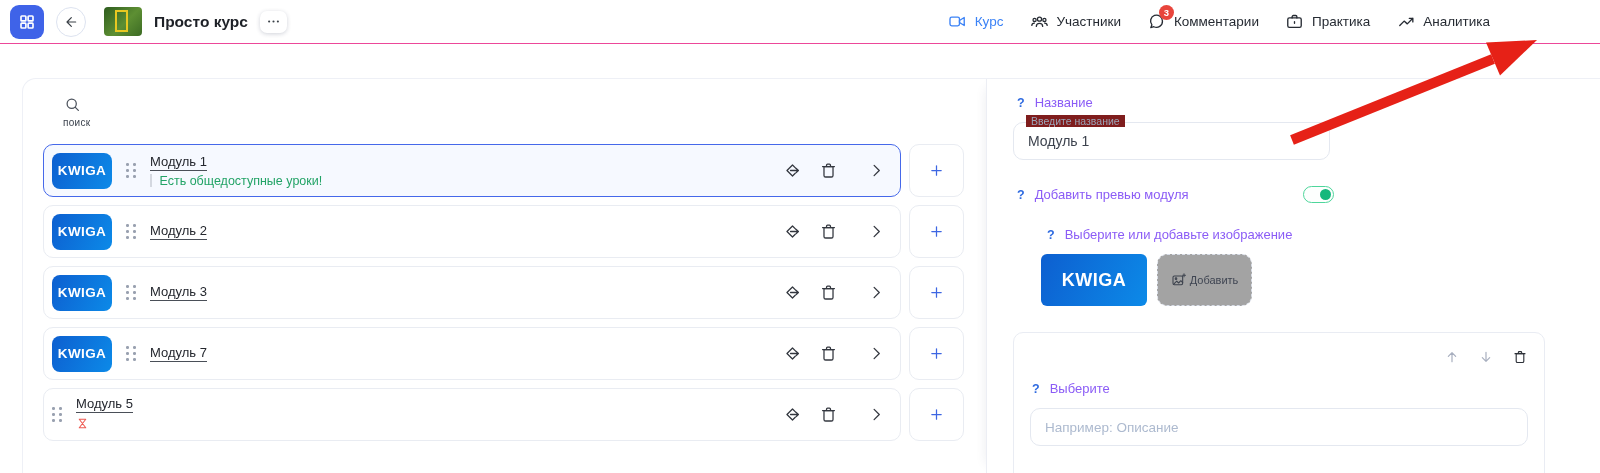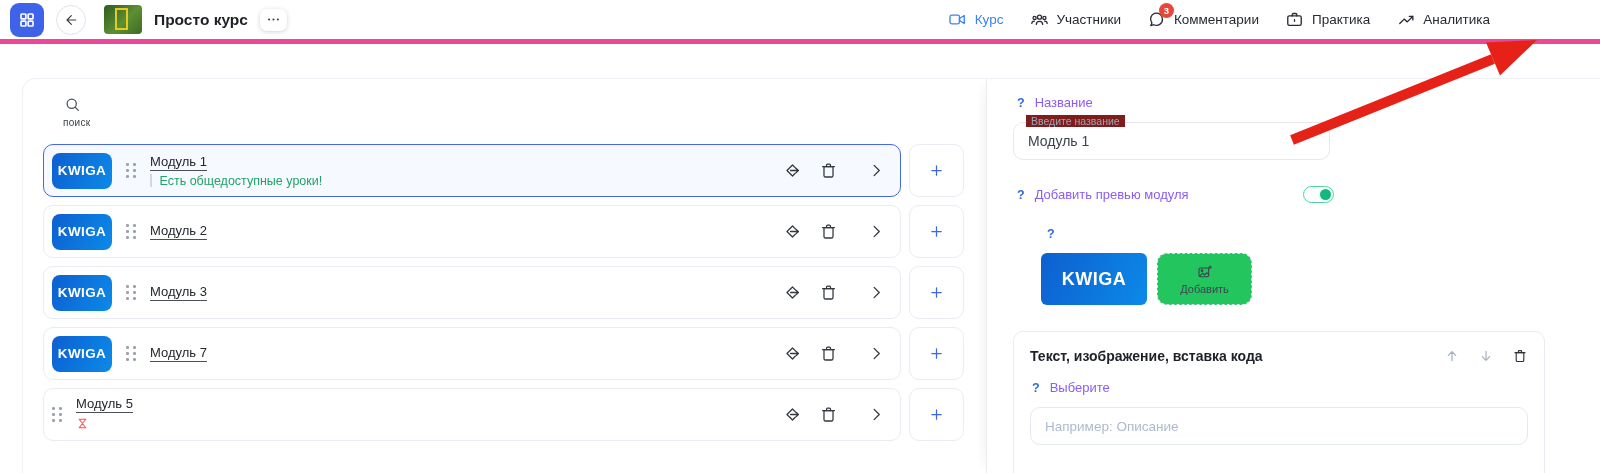--- a/index.html
+++ b/index.html
@@ -1,21 +1,21 @@
 <!DOCTYPE html>
 <html><head>
 <meta charset="utf-8">
 <style>
   * { margin:0; padding:0; box-sizing:border-box; }
   html,body { width:1600px; height:473px; overflow:hidden; background:#fff;
     font-family:"Liberation Sans", sans-serif; color:#23262d; }
 
   
   .topbar { position:relative; height:44px; display:flex; align-items:center;
-    padding-left:10px; background:#fff; border-bottom:5px solid #ec4899; z-index:2; }
+    padding-left:10px; background:#fff; border-bottom:1px solid #ec4899; z-index:2; }
   .app-btn { width:34px; height:34px; border-radius:9px; background:#3f63e8; border:none;
     display:flex; align-items:center; justify-content:center; cursor:pointer; }
   .back-btn { width:30px; height:30px; margin-left:12px; border-radius:50%; background:#fff;
     border:1px solid #dde3f0; display:flex; align-items:center; justify-content:center; color:#3a4047; }
   .thumb { width:38px; height:29px; margin-left:18px; border-radius:4px;
     background:linear-gradient(135deg,#2e5c1f,#5d8f33 55%,#3c6b24); position:relative; overflow:hidden; }
   .thumb i { position:absolute; left:11px; top:3px; width:13px; height:22px;
     border:2px solid #e8c821; display:block; }
   .course-title { margin-left:12px; font-size:15.5px; font-weight:700; color:#1e2127; }
   .more-btn { margin-left:12px; width:27px; height:22px; border:none; border-radius:7px; background:#fff;
@@ -89,22 +89,22 @@
   .toggle { width:31px; height:17px; border-radius:10px; border:1.5px solid #4ed69b; background:#fdfffe;
     position:relative; cursor:pointer; }
   .toggle .knob { position:absolute; top:1.5px; width:11px; height:11px; border-radius:50%; background:#14b87c; left:2px; }
   .toggle.on .knob { left:auto; right:2.5px; }
 
   .img-label-row { margin:24px 0 0 34px; }
   .img-row { margin:12px 0 0 28px; display:flex; gap:10px; }
   .kpreview { width:106px; height:52px; border-radius:6px; background:linear-gradient(115deg,#0d5fd0,#0c8ae8);
     display:flex; align-items:center; justify-content:center; cursor:pointer; }
   .kpreview span { color:#fff; font-size:18px; font-weight:800; letter-spacing:.5px; }
-  .addbox { width:95px; height:52px; border:1.5px dashed #d9dee8; border-radius:10px; background:#22c55e;
-    display:flex; flex-direction:column; align-items:center; justify-content:center; gap:3px; cursor:pointer; color:#3c424d; }
+  .addbox { width:95px; height:52px; border:1.5px dashed #d9dee8; border-radius:10px; background:#a3a3a3;
+    display:flex; flex-direction:row; align-items:center; justify-content:center; gap:3px; cursor:pointer; color:#3c424d; }
   .addbox svg { width:16px; height:16px; }
   .addbox-label { font-size:11px; color:#3f4552; }
 
   .sec-card { margin-top:26px; border:1px solid #e9ecf3; border-radius:10px; padding:16px; height:170px; }
   .sec-head { display:flex; align-items:center; }
   .sec-title { font-size:14px; font-weight:700; color:#1e2127; }
   .sec-icons { margin-left:auto; display:flex; align-items:center; gap:18px; }
   .sec-icons .ic { width:16px; height:16px; display:flex; cursor:pointer; }
   .sec-icons .arrow { color:#a8afbf; }
   .sec-icons .del { color:#2d3138; }
@@ -466,40 +466,40 @@
         <span class="help-q">?</span>
         <span class="help-label">Добавить превью модуля</span>
       </span>
       <span class="toggle on" id="preview-toggle">
           <span class="knob"></span>
         </span>
     </div>
 
     <div class="help-row img-label-row">
       <span class="help-q">?</span>
+      <span class="help-label">Выберите или добавьте изображение</span>
     </div>
     <div class="img-row">
       <div class="kpreview">
         <span>KWIGA</span>
       </div>
       <div class="addbox">
         <span style="display:flex">
           <svg viewBox="0 0 24 24" fill="none" stroke="currentColor" stroke-width="1.6" stroke-linecap="round" stroke-linejoin="round">
             <rect x="3" y="6" width="14.5" height="13" rx="2"></rect>
             <circle cx="7.5" cy="10" r="1.2"></circle>
             <path d="m4.8 17.5 3.8-3.8 2.8 2.8 3.4-3.4 2.7 2.7M19.5 2.8v4.4M17.3 5h4.4"></path>
           </svg>
         </span>
         <span class="addbox-label">Добавить</span>
       </div>
     </div>
 
     <div class="sec-card">
       <div class="sec-head">
-        <div class="sec-title">Текст, изображение, вставка кода</div>
         <div class="sec-icons">
           <span class="ic arrow">
             <svg viewBox="0 0 24 24" fill="none" stroke="currentColor" stroke-width="1.8" stroke-linecap="round" stroke-linejoin="round">
                 <path d="M12 19V5.5M6.5 11 12 5.5 17.5 11"></path>
               </svg>
           </span>
           <span class="ic arrow">
             <svg viewBox="0 0 24 24" fill="none" stroke="currentColor" stroke-width="1.8" stroke-linecap="round" stroke-linejoin="round">
                 <path d="M12 5v13.5M6.5 13 12 18.5 17.5 13"></path>
               </svg>

